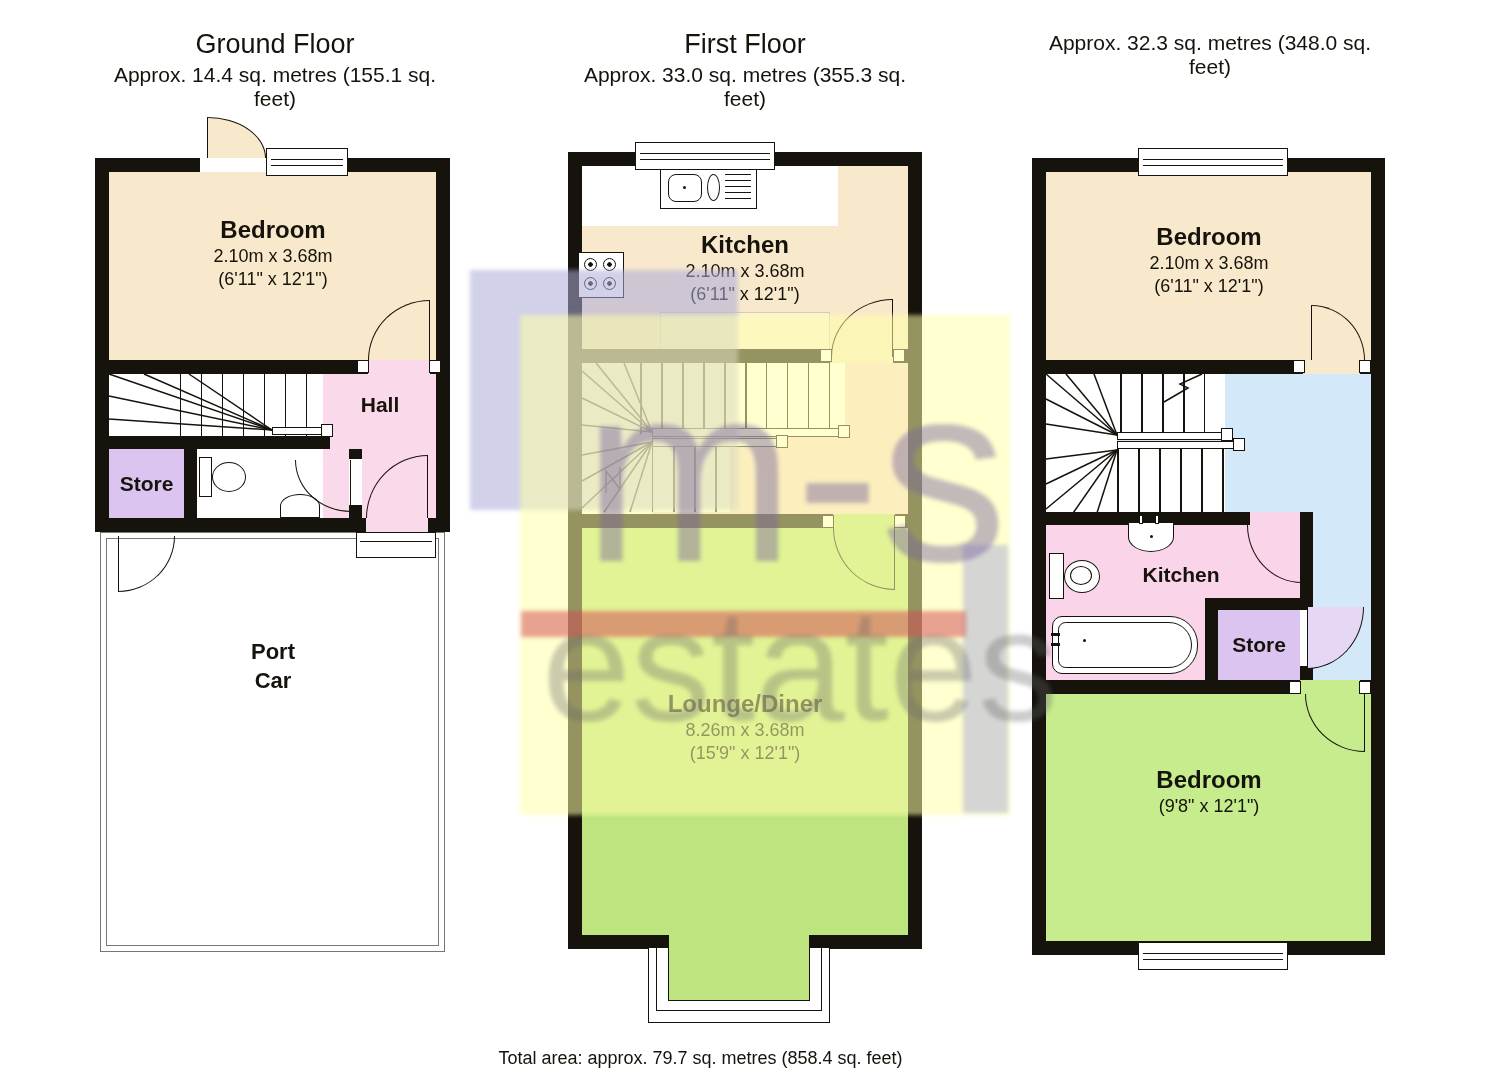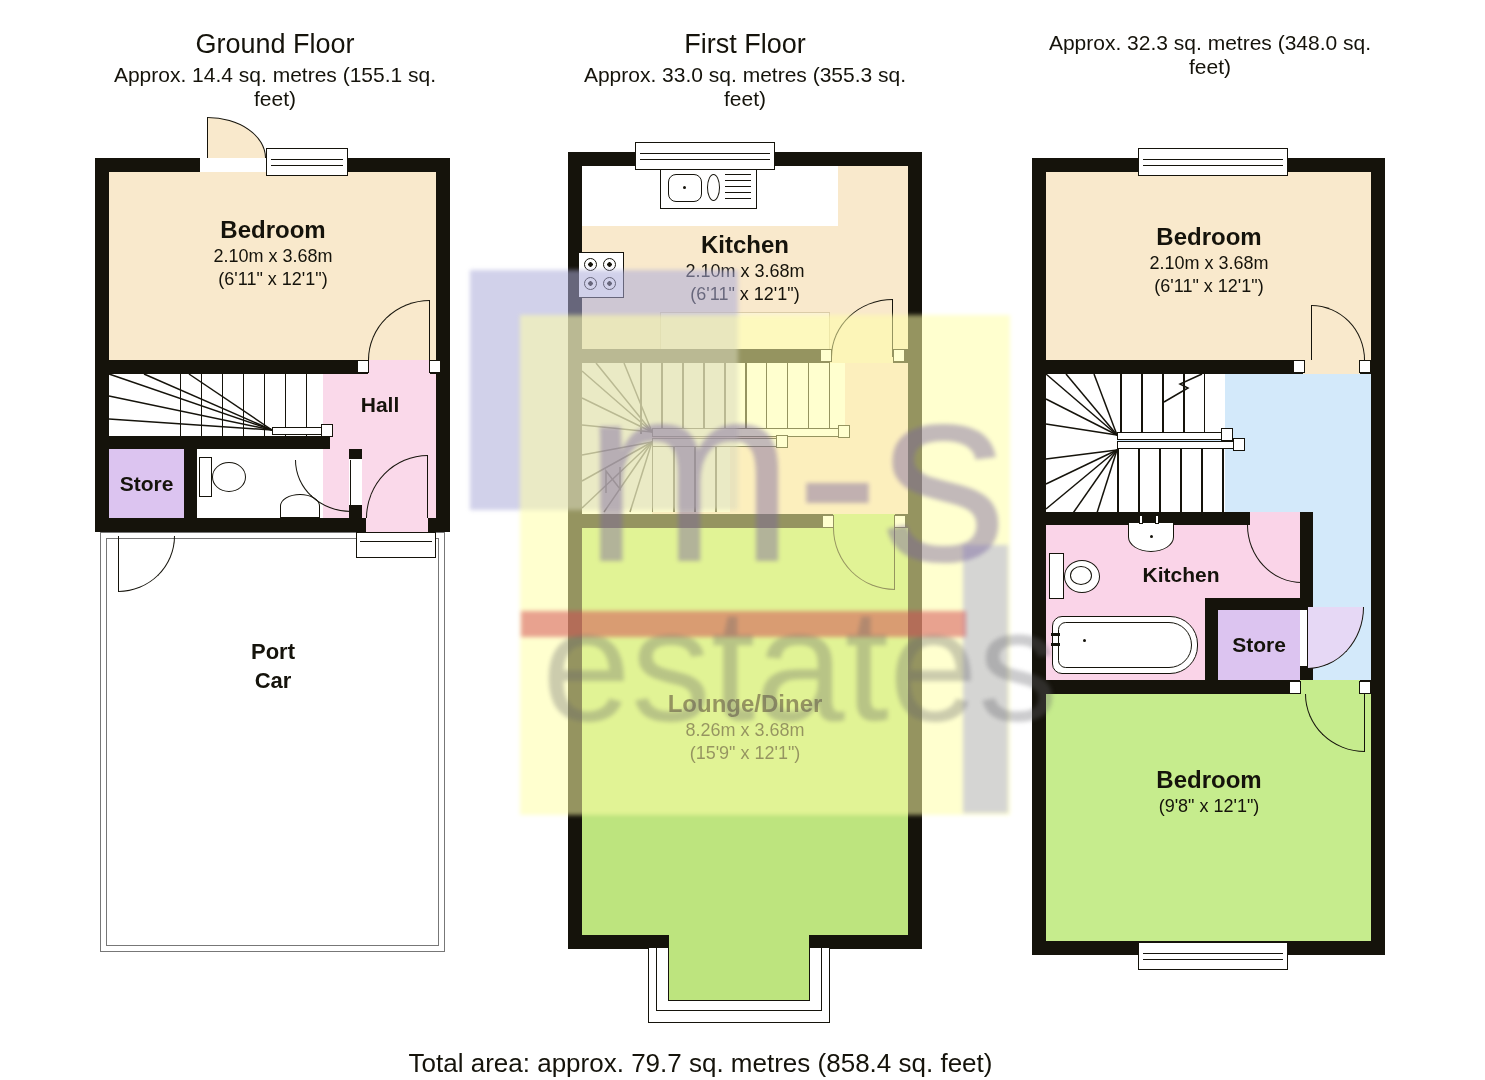--- a/index.html
+++ b/index.html
@@ -32,21 +32,21 @@
   .arc{border:0 solid var(--wall);}
   .arc-tl{border-top-left-radius:100%;border-top-width:1.5px;border-left-width:1.5px;}
   .arc-tr{border-top-right-radius:100%;border-top-width:1.5px;border-right-width:1.5px;}
   .arc-bl{border-bottom-left-radius:100%;border-bottom-width:1.5px;border-left-width:1.5px;}
   .arc-br{border-bottom-right-radius:100%;border-bottom-width:1.5px;border-right-width:1.5px;}
   .leaf-left{border-left-width:1.5px;}
   .leaf-right{border-right-width:1.5px;}
   .fx{background:#fff;border:1.5px solid var(--wall);}
   .watermark{position:absolute;left:0;top:0;width:1485px;height:1080px;pointer-events:none;filter:blur(2.2px);z-index:30;}
   .wm-text{position:absolute;line-height:1;text-align:center;font-weight:normal;}
-  .footer{position:absolute;left:0;top:1048px;width:1401px;text-align:center;font-size:26px;}
+  .footer{position:absolute;left:0;top:1048px;width:1401px;text-align:center;font-size:18px;}
   svg.lines{position:absolute;overflow:visible;}
 </style>
 </head>
 <body>
 
 <div id="canvas">
 
   <div class="abs" style="left:95px;top:28px;width:360px;">
     <div class="floor-title">Ground Floor</div>
     <div class="floor-sub">Approx.  14.4 sq. metres (155.1 sq. feet)</div>

